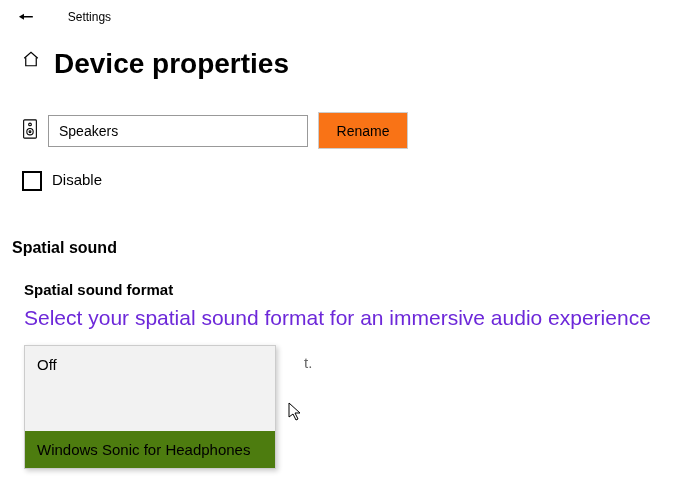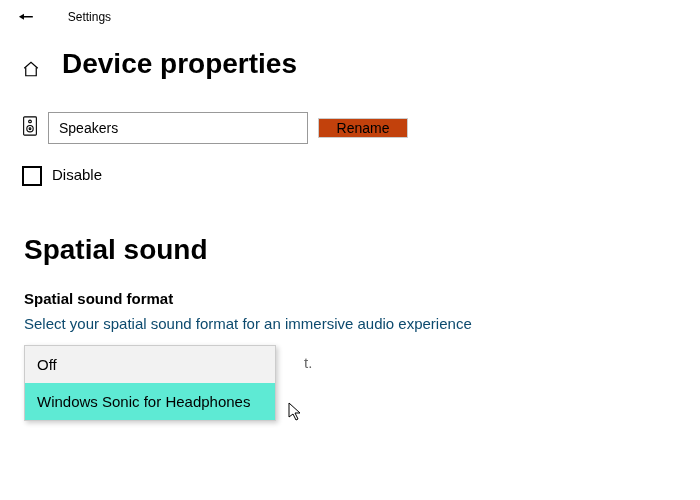--- a/index.html
+++ b/index.html
@@ -25,22 +25,22 @@
     line-height: 1;
     cursor: pointer;
   }
   .settings-label {
     font-size: 12px;
     color: #000;
     margin-left: 14px;
   }
   .page-header {
     display: flex;
-    align-items: flex-end;
-    gap: 22px;
+    align-items: flex-start;
+    gap: 14px;
     padding: 22px 22px 10px 22px;
   }
   .home-icon {
     width: 18px;
     height: 18px;
     position: relative;
     top: 2px;
   }
   .page-title {
     font-size: 28px;
@@ -60,74 +60,75 @@
   .name-input {
     width: 260px;
     height: 32px;
     border: 1px solid #999;
     padding: 0 10px;
     font-size: 14px;
     font-family: inherit;
     outline: none;
   }
   .rename-btn {
-    height: 20px;
+    height: 37px;
     width: 90px;
     border: 1px solid #ccc;
-    background: #c2410c;
+    background: #f97316;
     font-size: 14px;
     font-family: inherit;
     cursor: pointer;
   }
   .disable-row {
     display: flex;
     align-items: flex-start;
     gap: 10px;
     padding: 22px 22px 0 22px;
   }
   .checkbox {
     width: 20px;
     height: 20px;
     border: 2px solid #000;
     cursor: pointer;
   }
   .disable-label {
     font-size: 15px;
   }
   .section-title {
-    padding: 48px 24px 0 24px;
-    font-size: 28px;
+    padding: 48px 24px 0 12px;
+    font-size: 16px;
     font-weight: 600;
   }
   .field-label {
     padding: 24px 24px 0 24px;
     font-size: 15px;
     font-weight: bold;
   }
   .helper-text {
     padding: 8px 24px 0 24px;
-    font-size: 15px;
-    color: #0c4a6e;
+    font-size: 21px;
+    color: #6d28d9;
   }
   .dropdown-list {
     position: absolute;
     left: 24px;
     top: 345px;
     width: 252px;
     background: #f2f2f2;
     border: 1px solid #ccc;
     box-shadow: 2px 2px 5px rgba(0,0,0,0.2);
   }
   .dropdown-item {
     padding: 10px 12px;
     font-size: 15px;
     cursor: pointer;
   }
   .dropdown-item.highlight {
-    background: #5eead4;
+    background: #4d7c0f;
+    margin-top: 48px;
   }
   .truncated-hint {
     position: absolute;
     left: 304px;
     top: 354px;
     font-size: 15px;
     color: #666;
   }
   .cursor {
     position: absolute;

